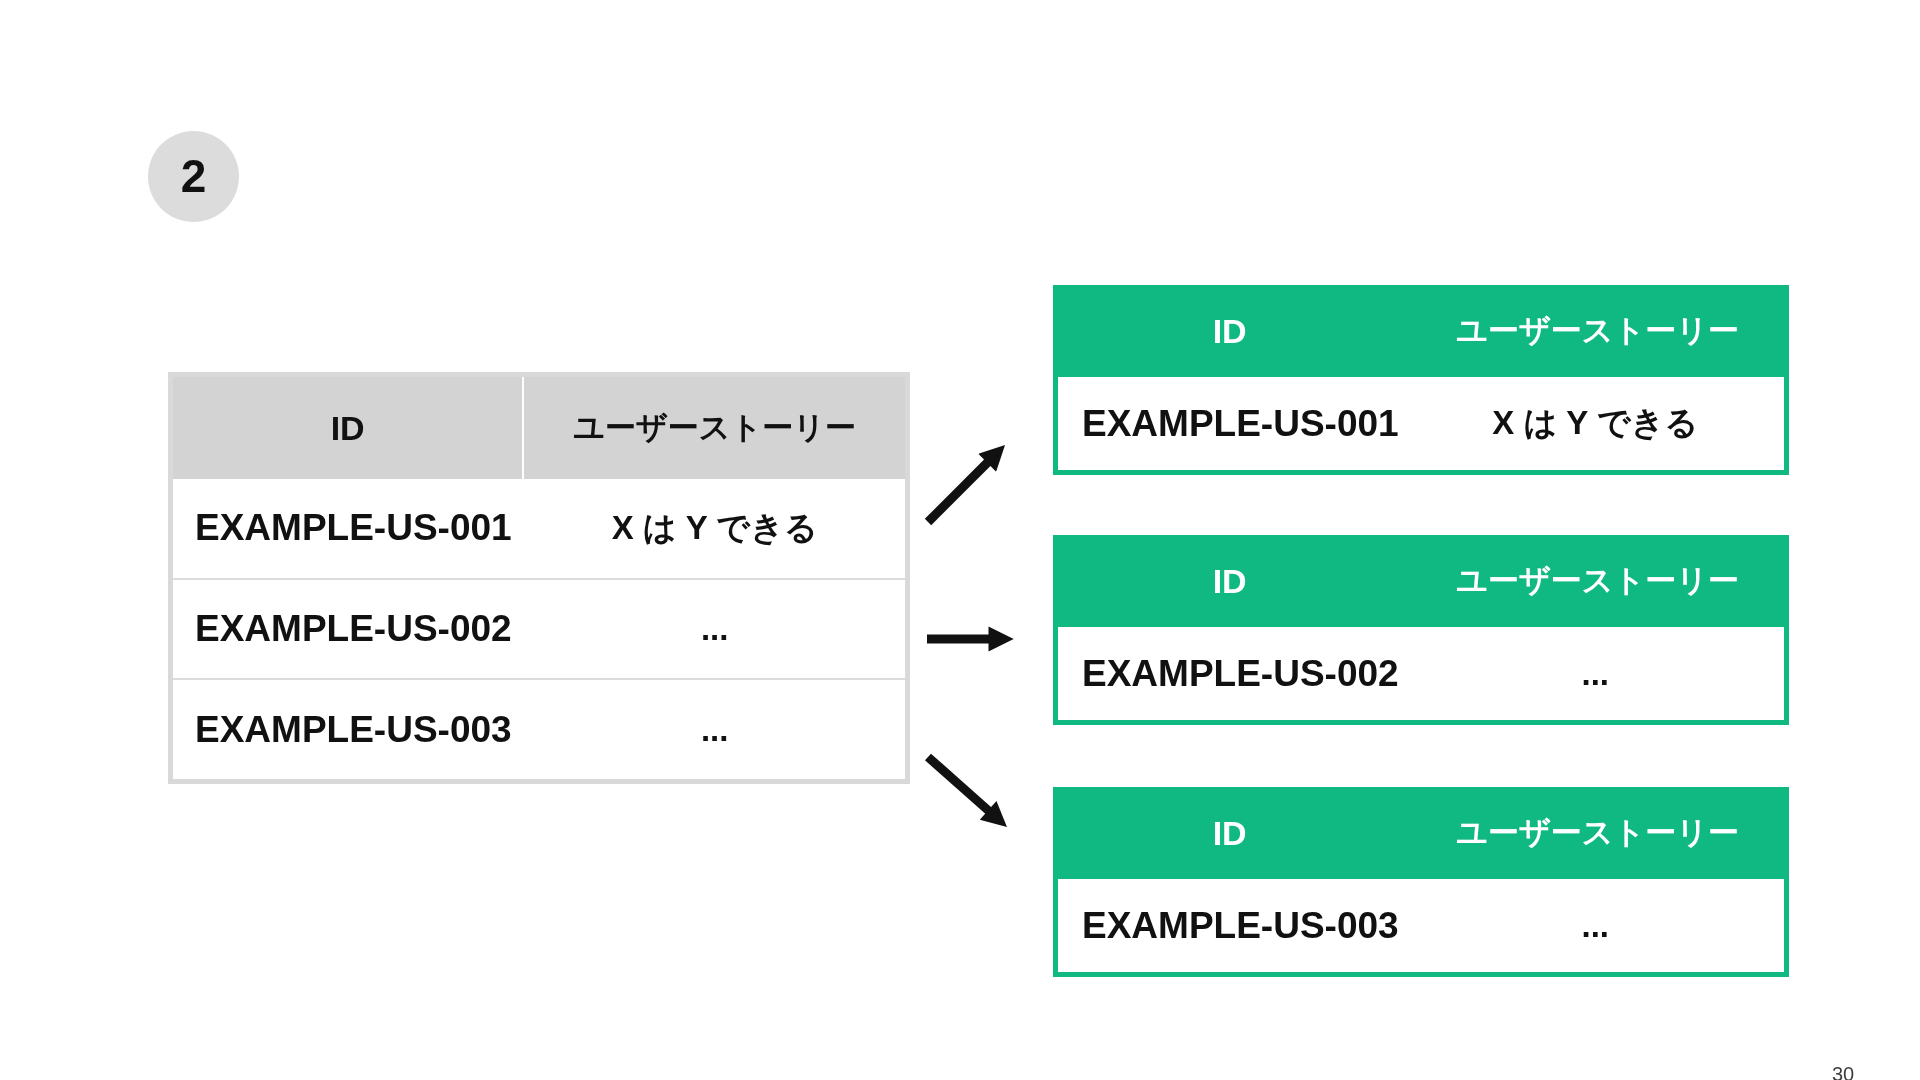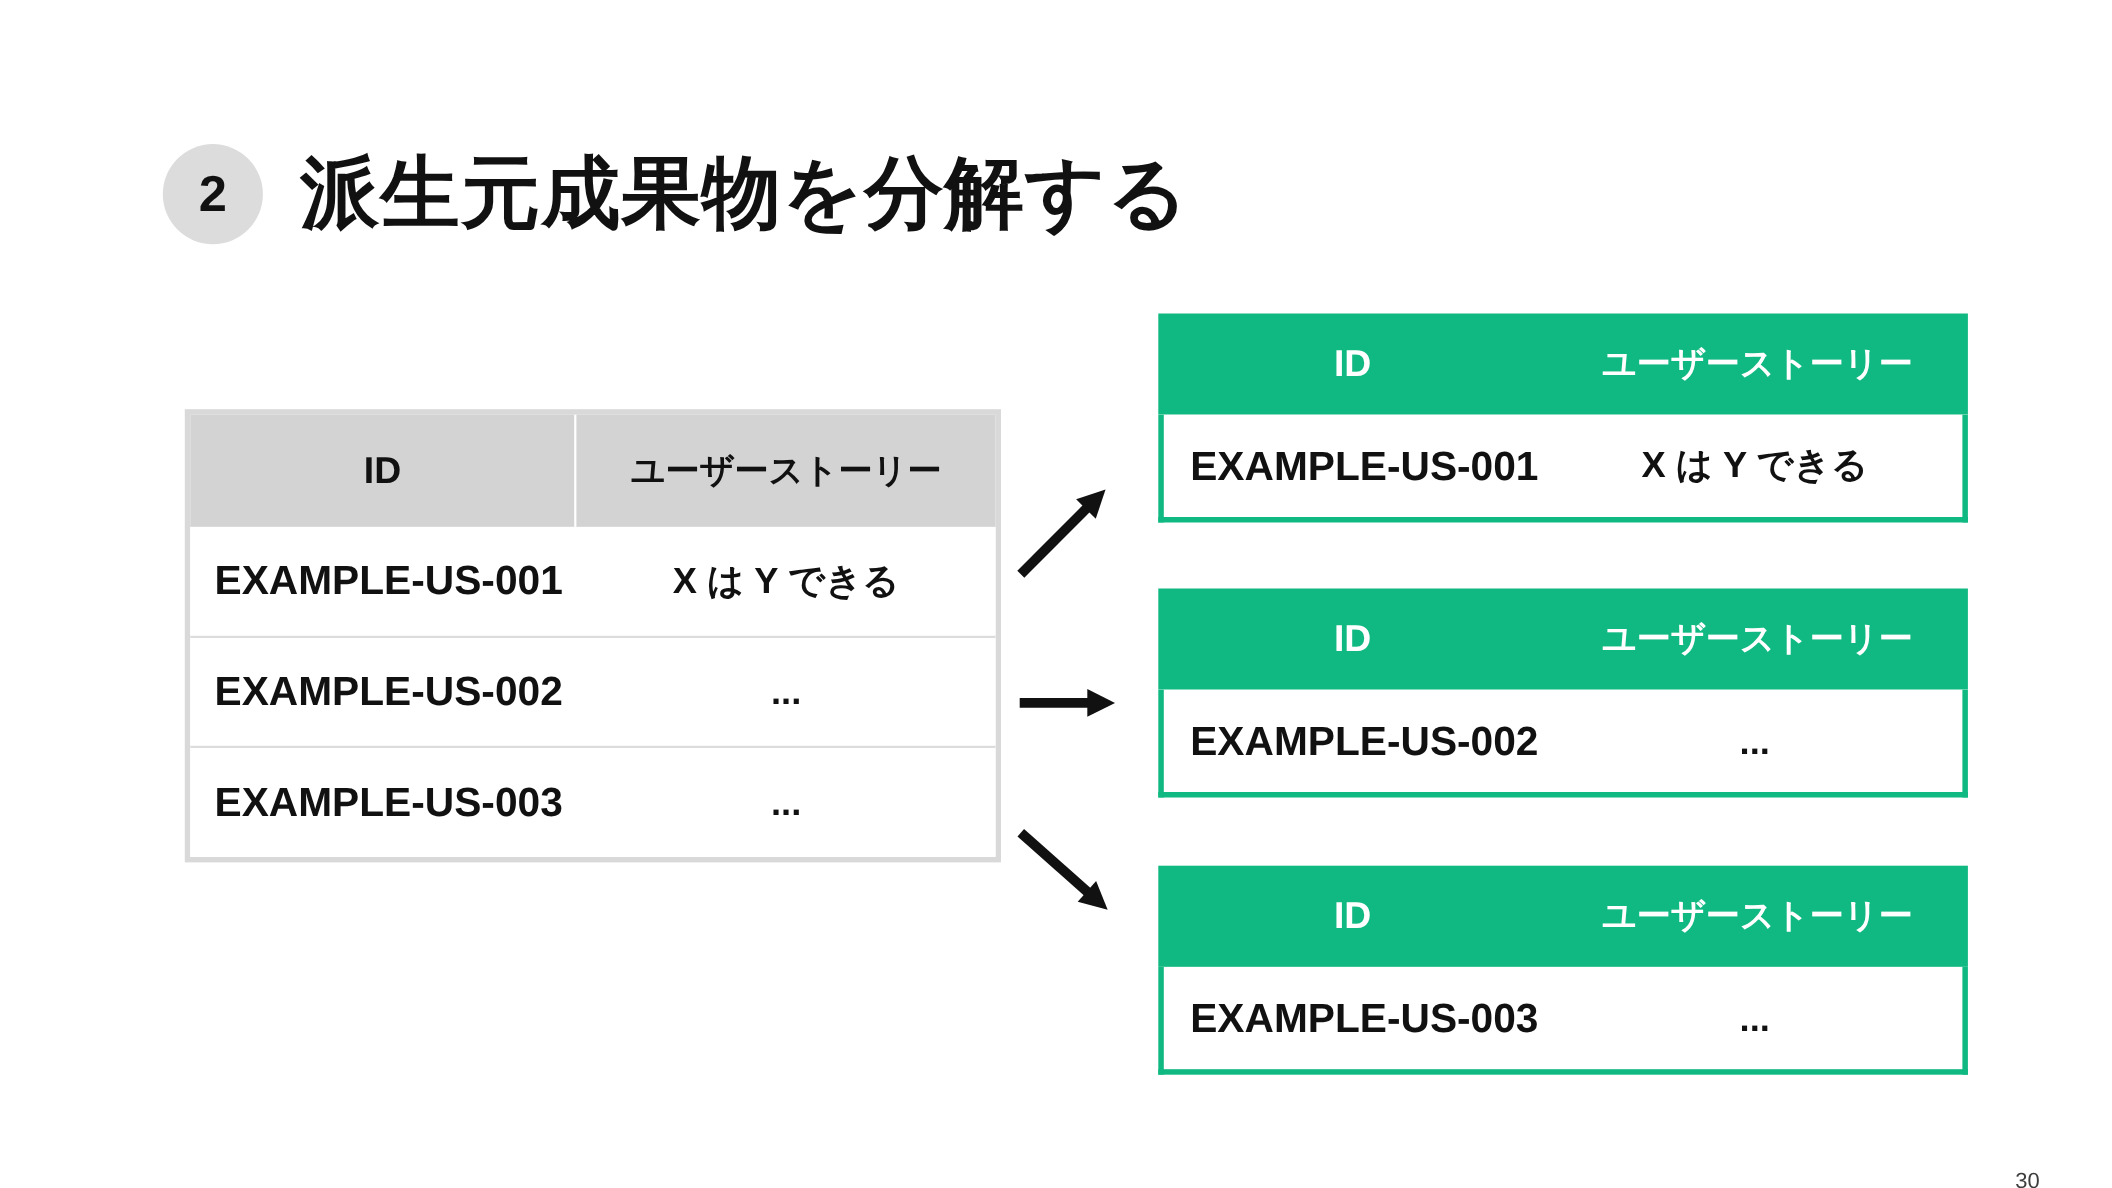--- a/index.html
+++ b/index.html
@@ -170,21 +170,20 @@
     margin-top: 48px;
   }
 </style>
 </head>
 <body>
 
 <div class="slide">
 
   <div class="title-row">
     <div class="badge">2</div>
-    <div class="title-text">派生元成果物を分解する</div>
   </div>
 
   <div class="src-table">
     <div class="src-header">
       <div class="cell id">ID</div>
       <div class="cell story">ユーザーストーリー</div>
     </div>
     <div class="src-row">
       <div class="cell id">EXAMPLE-US-001</div>
       <div class="cell story">X は Y できる</div>

